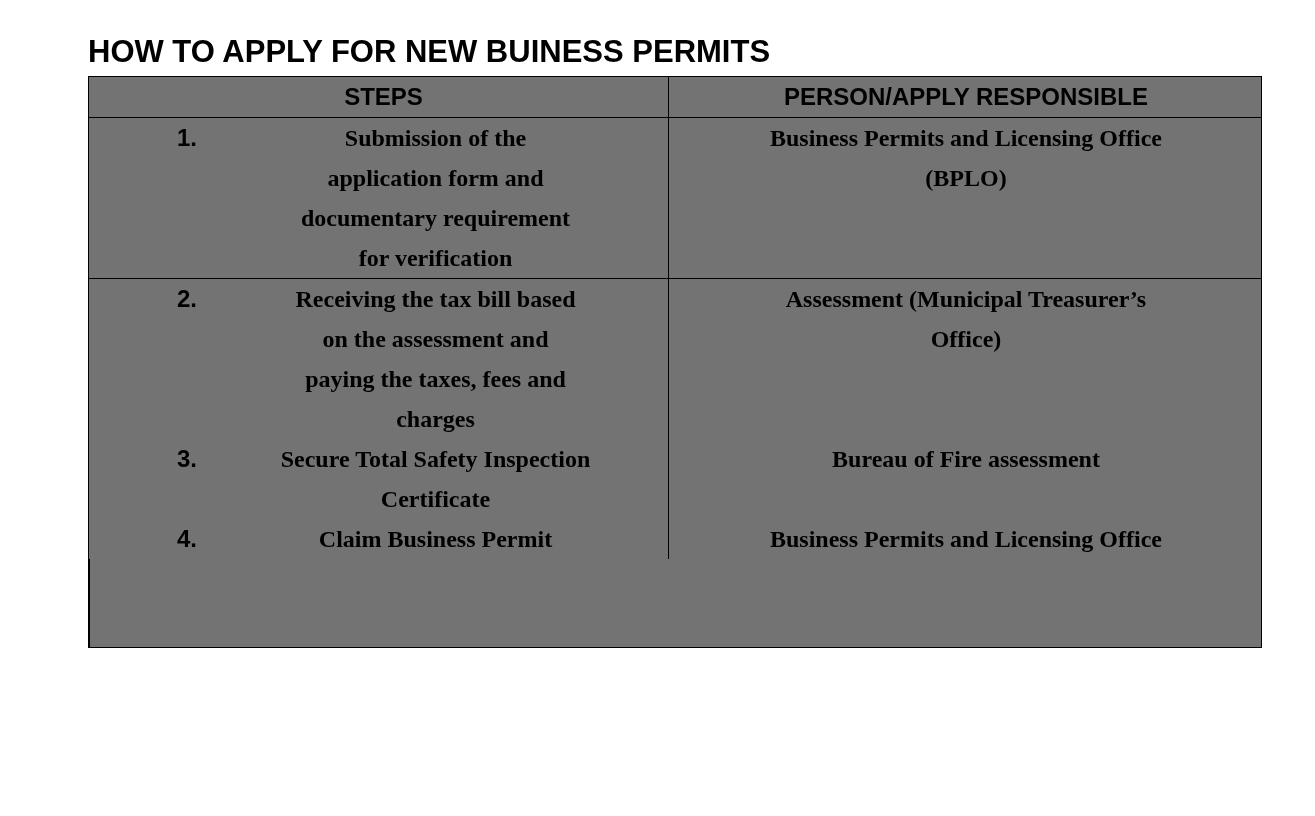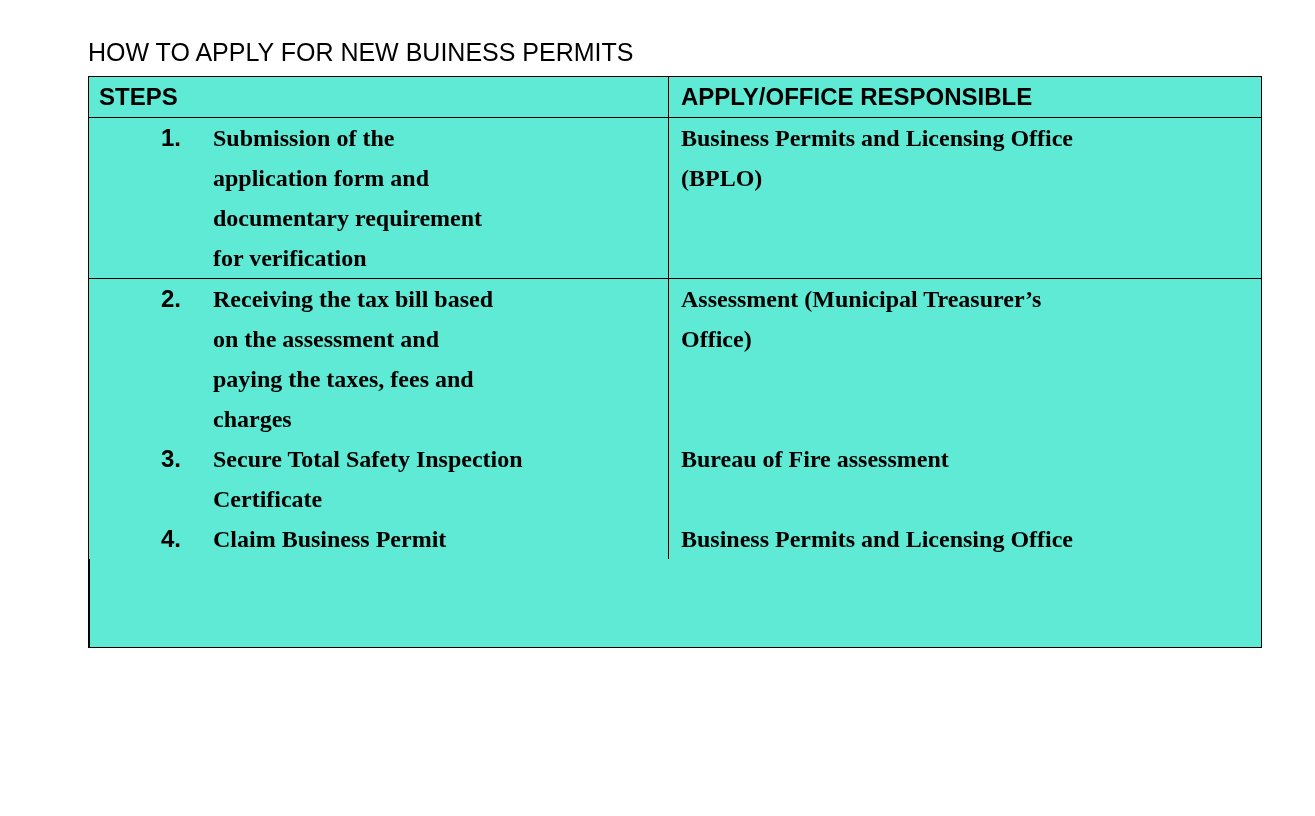--- a/index.html
+++ b/index.html
@@ -7,29 +7,30 @@
   body {
     width: 1315px;
     height: 816px;
     font-family: "Liberation Sans", sans-serif;
     color: #000000;
     font-weight: 700;
     overflow: hidden;
   }
   .page { padding: 36px 53px 0 88px; }
   .doc-title {
-    font-size: 25px;
+    font-size: 31px;
     line-height: 32px;
     margin-bottom: 8px;
-    font-weight: 400;
+    font-weight: 700;
   }
   .perm-table {
     width: 1174px;
     border: 1.5px solid #000;
-    background: #5eead4;
+    background: #737373;
+    text-align: center;
   }
   .trow { display: flex; align-items: stretch; }
   .header-row { border-bottom: 1.5px solid #000; }
   .row1 { border-bottom: 1.5px solid #000; }
   .cell { font-size: 24px; line-height: 40px; }
   .cell.left  { width: 579px; flex: none; }
   .cell.right {
     flex: 1;
     border-left: 1.5px solid #000;
     padding-left: 12px;
@@ -52,21 +53,21 @@
 <body>
 
 <div class="page">
 
   <h1 class="doc-title">HOW TO APPLY FOR NEW BUINESS PERMITS</h1>
 
   <div class="perm-table">
 
     <div class="trow header-row">
       <div class="cell left">STEPS</div>
-      <div class="cell right">APPLY/OFFICE RESPONSIBLE</div>
+      <div class="cell right">PERSON/APPLY RESPONSIBLE</div>
     </div>
 
     <div class="trow row1">
       <div class="cell left">
         <div class="step">
           <span class="num">1.</span>
           <span class="txt">Submission of the
 application form and
 documentary requirement
 for verification</span>

